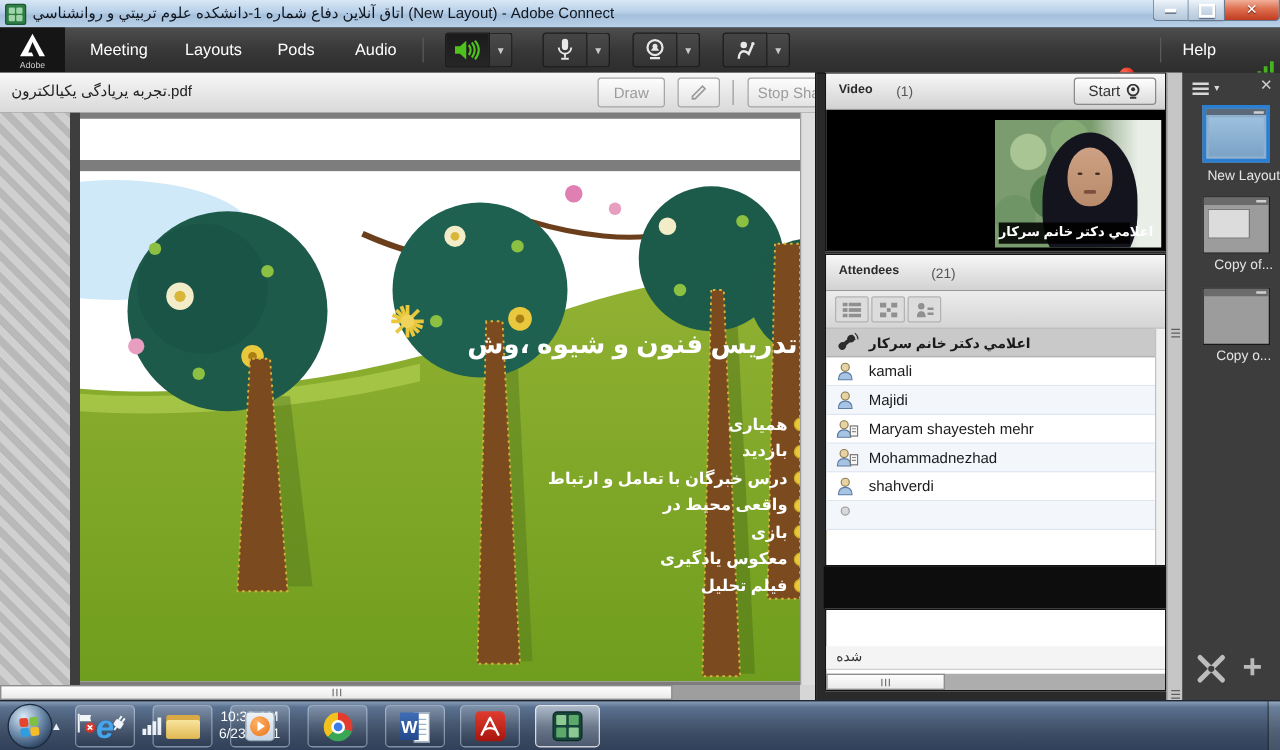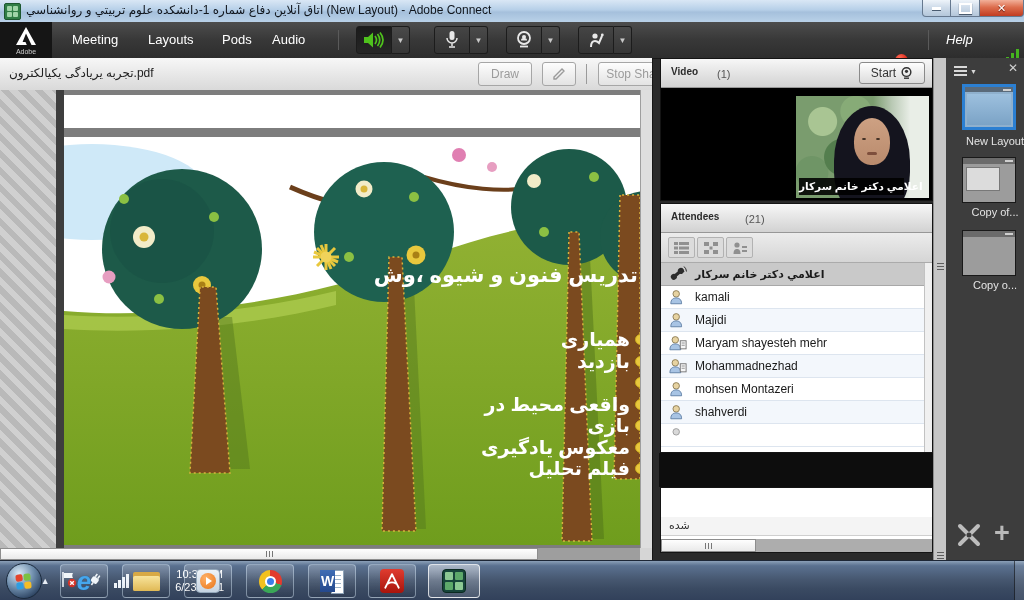--- a/index.html
+++ b/index.html
@@ -38,21 +38,21 @@
   .tool-group{top:4px;height:28px;display:flex;}
   .tg-btn{width:36px;height:28px;background:linear-gradient(#454545,#333);
     border:1px solid #1c1c1c;border-radius:3px 0 0 3px;box-sizing:border-box;
     display:flex;align-items:center;justify-content:center;}
   .tg-btn.pressed{background:linear-gradient(#1b1b1b,#262626);}
   .tg-arrow{width:18px;height:28px;background:linear-gradient(#4a4a4a,#363636);
     border:1px solid #1c1c1c;border-left:none;border-radius:0 3px 3px 0;box-sizing:border-box;
     color:#c9c9c9;font-size:8px;display:flex;align-items:center;justify-content:center;}
   #record-dot{left:895px;top:32px;width:13px;height:13px;border-radius:50%;
     background:radial-gradient(circle at 35% 30%,#ff6a55,#d31f10 70%);}
-  #help-label{left:946px;top:0;height:36px;line-height:36px;color:#fff;font-size:13px;font-style:italic;}
+  #help-label{left:946px;top:0;height:36px;line-height:36px;color:#fff;font-size:13px;}
   #conn-bars{left:996px;top:27px;width:26px;height:22px;}
   #conn-bars i{position:absolute;bottom:0;width:3px;background:#45b31f;}
 
   
   #sharepod{left:0;top:58px;width:652px;height:502px;background:#7d7d7d;overflow:hidden;
     border-right:1px solid #161616;}
   .pod-header{left:0;top:0;right:0;height:41px;
     background:linear-gradient(#f7f7f7,#e6e6e6 45%,#d2d2d2);
     border-bottom:1px solid #979797;box-sizing:border-box;}
   #sharepod .pod-title{left:9px;top:8px;font-size:12px;color:#222;white-space:nowrap;}
@@ -70,21 +70,21 @@
   .scroll-thumb{position:absolute;top:0;height:12px;background:linear-gradient(#fefefe,#e9e9e9);
     border:1px solid #8d8d8d;box-sizing:border-box;display:flex;align-items:center;justify-content:center;}
   .grip{display:flex;gap:2px;}
   .grip i{width:1px;height:6px;background:#777;}
   #sp-corner{left:640px;bottom:0;width:12px;height:12px;background:#d6d6d6;}
 
   
   #slide-title{right:2px;top:126px;color:#fff;font-size:21px;font-weight:bold;white-space:nowrap;}
   #bullets{right:2px;top:192px;width:420px;}
   .bullet-row{display:flex;justify-content:flex-end;align-items:center;height:21.5px;}
-  .bullet-row span{color:#fff;font-size:19px;font-weight:bold;white-space:nowrap;}
+  .bullet-row span{color:#fff;font-size:13px;font-weight:bold;white-space:nowrap;}
   .bullet-row i{width:9px;height:9px;border-radius:50%;background:#e9c83d;
     border:1.5px solid #c9a91e;margin-left:5px;margin-right:-8px;flex:none;}
 
   
   .rpod{left:660px;width:273px;background:#fff;border:1px solid #141414;box-sizing:border-box;}
   .rpod .pod-header{height:29px;}
   .rpod .pod-title{left:10px;top:7px;font-size:10px;color:#2b2b2b;font-weight:bold;}
   .rpod .pod-count{top:9px;font-size:11px;color:#555;}
 
   #videopod{top:58px;height:143px;}
@@ -238,21 +238,21 @@
   <div id="menubar" class="abs">
     <div id="adobe-logo" class="abs">
       <svg width="24" height="20" viewBox="0 0 24 20">
           <polygon points="12,1 22,19 17.5,19 12,7.5 8.6,16 11.5,16 12.8,19 2,19" fill="#fff"></polygon>
         </svg>
       <span class="al-t">Adobe</span>
     </div>
     <span class="menu-item abs" style="left:72px">Meeting</span>
     <span class="menu-item abs" style="left:148px">Layouts</span>
     <span class="menu-item abs" style="left:222px">Pods</span>
-    <span class="menu-item abs" style="left:272px">Audio</span>
+    <span class="menu-item abs" style="left:284px">Audio</span>
     <div class="msep abs" style="left:338px"></div>
 
     <div class="tool-group abs" style="left:356px">
       <div class="tg-btn pressed">
         <svg width="22" height="18" viewBox="0 0 22 18">
             <polygon points="1,6 5,6 10,1.5 10,16.5 5,12 1,12" fill="#4fc21d"></polygon>
             <path d="M12,5 q3,4 0,8 M14.5,3 q4.5,6 0,12 M17,1.5 q6,7.5 0,15" stroke="#4fc21d" stroke-width="1.7" fill="none"></path>
           </svg>
       </div>
       <div class="tg-arrow">▼</div>
@@ -378,20 +378,21 @@
         <div id="bullets" class="abs">
           <div class="bullet-row">
               <span>همیاری</span>
               <i></i>
             </div>
           <div class="bullet-row">
               <span>بازدید</span>
               <i></i>
             </div>
           <div class="bullet-row">
+              <span>درس خبرگان با تعامل و ارتباط</span>
               <i></i>
             </div>
           <div class="bullet-row">
               <span>واقعی محیط در</span>
               <i></i>
             </div>
           <div class="bullet-row">
               <span>بازی</span>
               <i></i>
             </div>
@@ -527,27 +528,20 @@
             <rect x="12.5" y="5.5" width="6.5" height="9" fill="#f6f6f6" stroke="#707070"></rect>
             <path d="M14,8 L17.5,8 M14,10.5 L17.5,10.5" stroke="#8a8a8a" stroke-width="1"></path>
           </svg>
         <span class="aname">Mohammadnezhad</span>
       </div>
       <div class="att-row">
         <svg class="aicon" width="20" height="16" viewBox="0 0 20 16">
             <circle cx="8" cy="4.5" r="3.6" fill="#e7d3a1" stroke="#8a7a55"></circle>
             <path d="M2,15.5 C2,10.5 5,9 8,9 C11,9 14,10.5 14,15.5 Z" fill="#a8c4e4" stroke="#5b7ca3"></path>
           </svg>
-        <span class="aname">mohsen Montazeri</span>
-      </div>
-      <div class="att-row">
-        <svg class="aicon" width="20" height="16" viewBox="0 0 20 16">
-            <circle cx="8" cy="4.5" r="3.6" fill="#e7d3a1" stroke="#8a7a55"></circle>
-            <path d="M2,15.5 C2,10.5 5,9 8,9 C11,9 14,10.5 14,15.5 Z" fill="#a8c4e4" stroke="#5b7ca3"></path>
-          </svg>
         <span class="aname">shahverdi</span>
       </div>
       <div class="att-row">
         <svg class="aicon" width="20" height="16" viewBox="0 0 20 16">
             <circle cx="8" cy="4.5" r="3.6" fill="#d9d9d9" stroke="#9a9a9a"></circle>
           </svg>
       </div>
     </div>
     <div id="att-scroll" class="abs"></div>
   </div>

